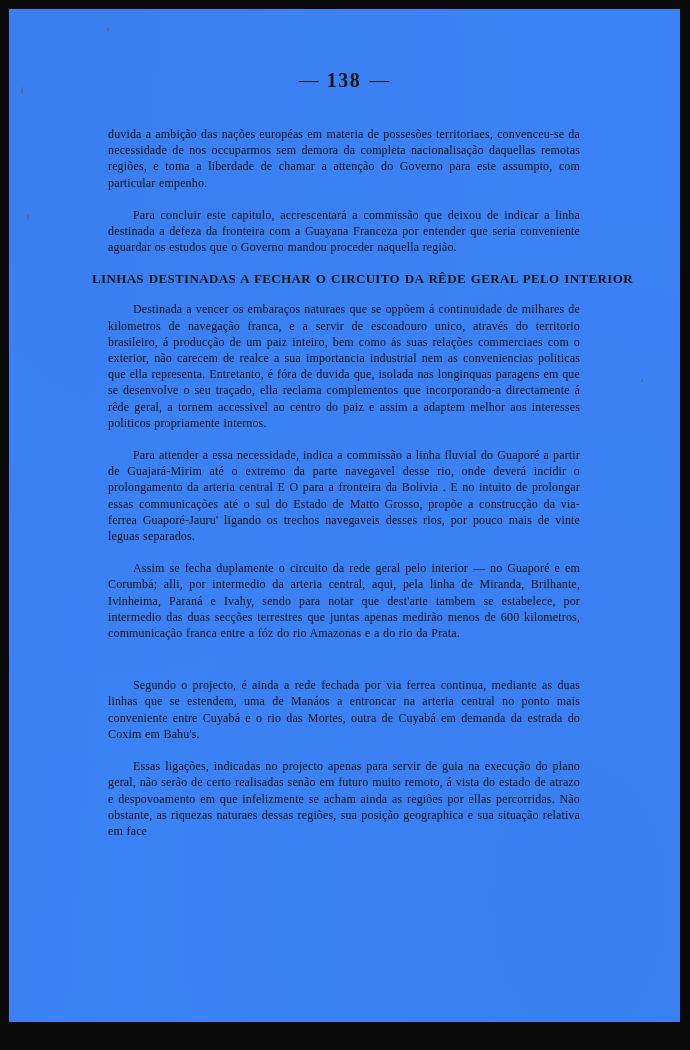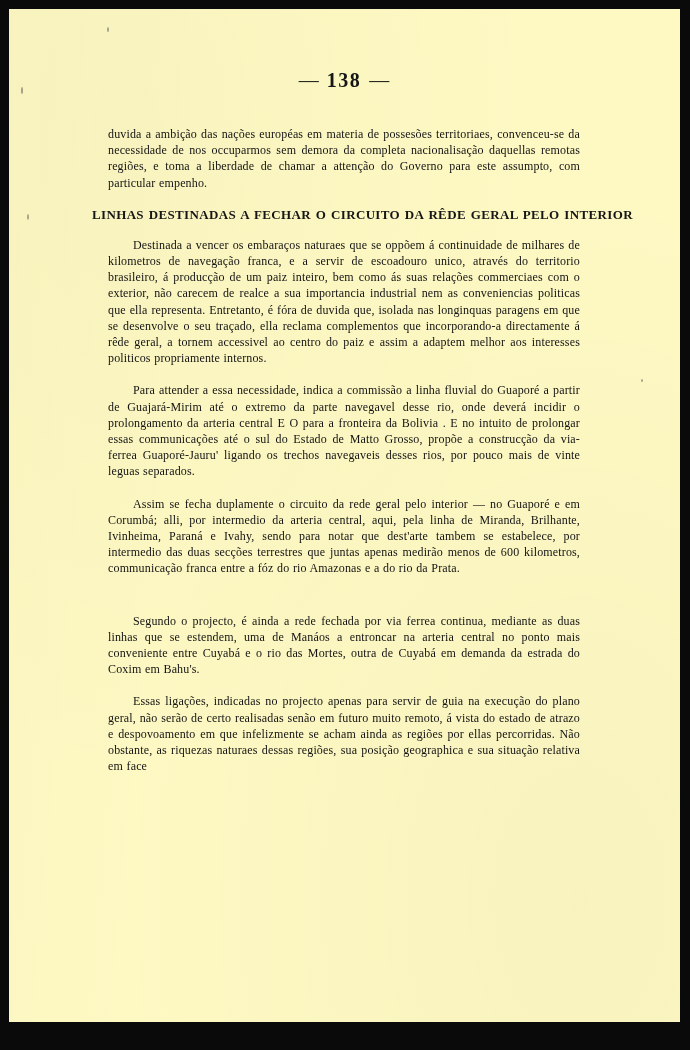--- a/index.html
+++ b/index.html
@@ -21,21 +21,21 @@
     background: #0a0a0a;
   }
 
   
   #page-sheet {
     position: absolute;
     left: 9px;
     top: 9px;
     width: 671px;
     height: 1013px;
-    background: #fef9c3;
+    background: #3b82f6;
     overflow: hidden;
   }
 
   
   #page-sheet::before {
     content: "";
     position: absolute;
     inset: 0;
     pointer-events: none;
     background:
@@ -124,20 +124,21 @@
     <span class="speck" style="left:632px; top:370px; width:2px; height:3px;"></span>
 
     <div id="text-column">
 
       <div class="folio">
         <span class="rule">—</span><span class="num">138</span><span class="rule">—</span>
       </div>
 
       <p class="body-par">duvida a ambição das nações européas em materia de possesões territoriaes, convenceu-se da necessidade de nos occuparmos sem demora da completa nacionalisação daquellas remotas regiões, e toma a liberdade de chamar a attenção do Governo para este assumpto, com particular empenho.</p>
 
+      <p class="body-par indent">Para concluir este capitulo, accrescentará a commissão que deixou de indicar a linha destinada a defeza da fronteira com a Guayana Franceza por entender que seria conveniente aguardar os estudos que o Governo mandou proceder naquella região.</p>
 
       <h2 class="section-head">LINHAS DESTINADAS A FECHAR O CIRCUITO DA RÊDE GERAL PELO INTERIOR</h2>
 
 
       <p class="body-par indent">Destinada a vencer os embaraços naturaes que se oppõem á continuidade de milhares de kilometros de navegação franca, e a servir de escoadouro unico, através do territorio brasileiro, á producção de um paiz inteiro, bem como ás suas relações commerciaes com o exterior, não carecem de realce a sua importancia industrial nem as conveniencias politicas que ella representa. Entretanto, é fóra de duvida que, isolada nas longinquas paragens em que se desenvolve o seu traçado, ella reclama complementos que incorporando-a directamente á rêde geral, a tornem accessivel ao centro do paiz e assim a adaptem melhor aos interesses politicos propriamente internos.</p>
 
       <p class="body-par indent">Para attender a essa necessidade, indica a commissão a linha fluvial do Guaporé a partir de Guajará-Mirim até o extremo da parte navegavel desse rio, onde deverá incidir o prolongamento da arteria central E O para a fronteira da Bolivia . E no intuito de prolongar essas communicações até o sul do Estado de Matto Grosso, propõe a construcção da via-ferrea Guaporé-Jauru' ligando os trechos navegaveis desses rios, por pouco mais de vinte leguas separados.</p>
 
       <p class="body-par indent">Assim se fecha duplamente o circuito da rede geral pelo interior — no Guaporé e em Corumbá; alli, por intermedio da arteria central, aqui, pela linha de Miranda, Brilhante, Ivinheima, Paraná e Ivahy, sendo para notar que dest'arte tambem se estabelece, por intermedio das duas secções terrestres que juntas apenas medirão menos de 600 kilometros, communicação franca entre a fóz do rio Amazonas e a do rio da Prata.</p>
 

